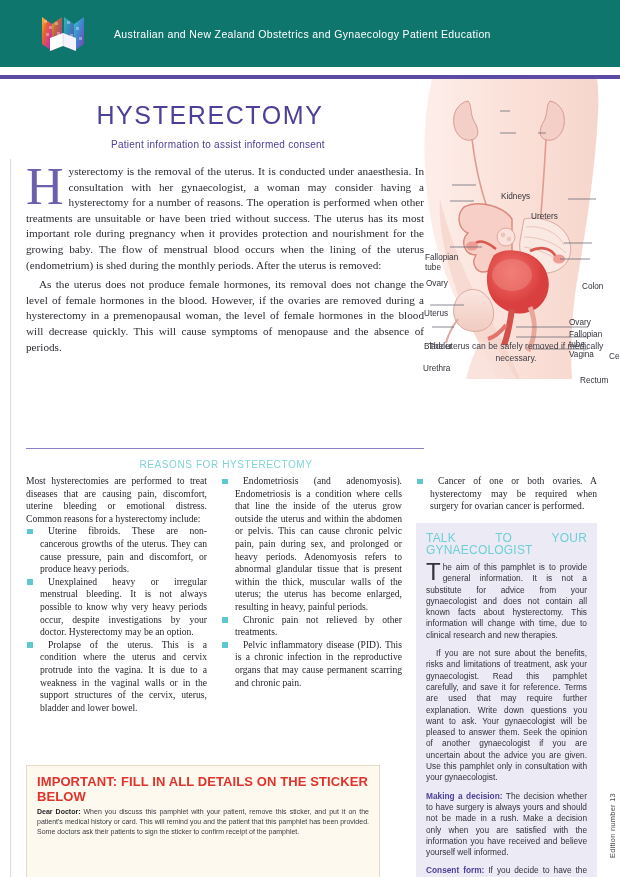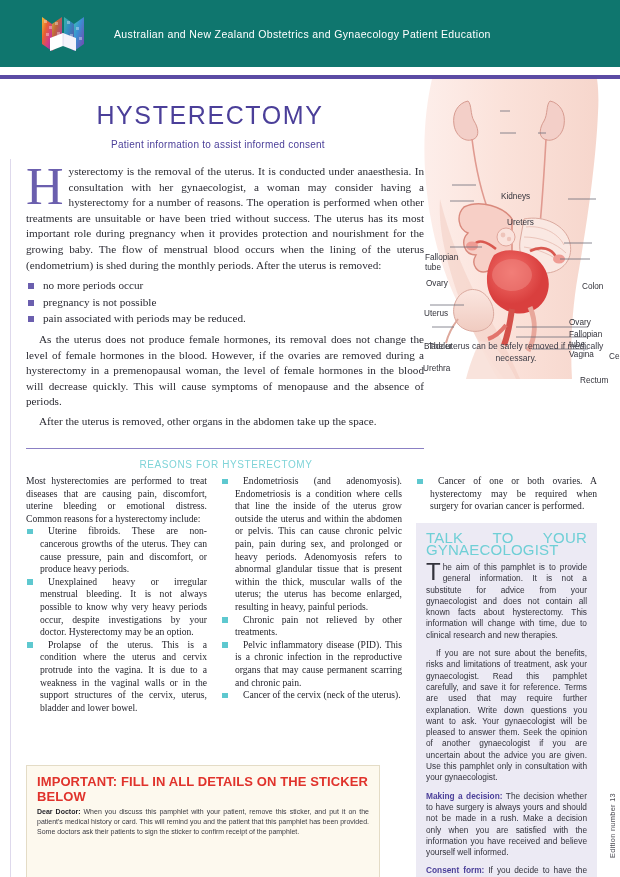--- a/index.html
+++ b/index.html
@@ -182,21 +182,21 @@
 
   
   .talkbox {
     background: #eceaf4;
     padding: 9px 10px 11px 10px;
     margin-top: 10px;
     width: 181px;
   }
   .talkbox h3 {
     font-family: "Liberation Sans", sans-serif;
-    font-size: 15px;
+    font-size: 12px;
     font-weight: 400;
     color: #6fcfd6;
     letter-spacing: 0.2px;
     margin-bottom: 5px;
   }
   .talkbox p {
     font-family: "Liberation Sans", sans-serif;
     font-size: 8.3px;
     line-height: 11.3px;
     color: #33333c;
@@ -396,21 +396,21 @@
         <path d="M112 270 L168 270"></path>
         <path d="M10 226 L44 226"></path>
         <path d="M12 248 L34 248"></path>
       </g>
     </svg>
   </div>
 
   <div style="position:absolute;left:0;top:0;width:620px;height:320px;pointer-events:none;
               font-family:'Liberation Sans',sans-serif;font-size:8.2px;color:#32323a;">
     <div style="position:absolute;left:501px;top:113px;">Kidneys</div>
-    <div style="position:absolute;left:507px;top:133px;margin-top:6px;">Ureters</div>
+    <div style="position:absolute;left:531px;top:133px;">Ureters</div>
     <div style="position:absolute;left:425px;top:174px;line-height:9.5px;white-space:pre;">Fallopian
 tube</div>
     <div style="position:absolute;left:426px;top:200px;">Ovary</div>
     <div style="position:absolute;left:424px;top:230px;">Uterus</div>
     <div style="position:absolute;left:424px;top:263px;">Bladder</div>
     <div style="position:absolute;left:423px;top:285px;">Urethra</div>
     <div style="position:absolute;left:570px;top:203px;padding-left:12px;">Colon</div>
     <div style="position:absolute;left:569px;top:239px;">Ovary</div>
     <div style="position:absolute;left:569px;top:251px;line-height:9.5px;white-space:pre;">Fallopian
 tube</div>
@@ -422,27 +422,21 @@
   <div class="fig-caption">The uterus can be safely removed if medically necessary.</div>
 
   <div class="title-zone">
     <div class="main-title">HYSTERECTOMY</div>
     <div class="subtitle">Patient information to assist informed consent</div>
   </div>
 
   <div class="intro">
     <span class="dropcap">H</span>
     <p class="noindent">ysterectomy is the removal of the uterus. It is conducted under anaesthesia. In consultation with her gynaecologist, a woman may consider having a hysterectomy for a number of reasons. The operation is performed when other treatments are unsuitable or have been tried without success. The uterus has its most important role during pregnancy when it provides protection and nourishment for the growing baby. The flow of menstrual blood occurs when the lining of the uterus (endometrium) is shed during the monthly periods. After the uterus is removed:</p>
-    <ul class="sqlist">
-      <li>no more periods occur</li>
-      <li>pregnancy is not possible</li>
-      <li>pain associated with periods may be reduced.</li>
-    </ul>
     <p>As the uterus does not produce female hormones, its removal does not change the level of female hormones in the blood. However, if the ovaries are removed during a hysterectomy in a premenopausal woman, the level of female hormones in the blood will decrease quickly. This will cause symptoms of menopause and the absence of periods.</p>
-    <p>After the uterus is removed, other organs in the abdomen take up the space.</p>
   </div>
 
   <div class="rule-purple" style="top:369px;"></div>
   <div style="position:absolute;top:374px;left:0;width:452px;">
     <div class="section-head">REASONS FOR HYSTERECTOMY</div>
   </div>
 
   <div class="columns">
 
     <div class="col">
@@ -452,21 +446,20 @@
         <li>Unexplained heavy or irregular menstrual bleeding. It is not always possible to know why very heavy periods occur, despite investigations by your doctor. Hysterectomy may be an option.</li>
         <li>Prolapse of the uterus. This is a condition where the uterus and cervix protrude into the vagina. It is due to a weakness in the vaginal walls or in the support structures of the cervix, uterus, bladder and lower bowel.</li>
       </ul>
     </div>
 
     <div class="col">
       <ul>
         <li>Endometriosis (and adenomyosis). Endometriosis is a condition where cells that line the inside of the uterus grow outside the uterus and within the abdomen or pelvis. This can cause chronic pelvic pain, pain during sex, and prolonged or heavy periods. Adenomyosis refers to abnormal glandular tissue that is present within the thick, muscular walls of the uterus; the uterus has become enlarged, resulting in heavy, painful periods.</li>
         <li>Chronic pain not relieved by other treatments.</li>
         <li>Pelvic inflammatory disease (PID). This is a chronic infection in the reproductive organs that may cause permanent scarring and chronic pain.</li>
-        <li>Cancer of the cervix (neck of the uterus).</li>
       </ul>
     </div>
 
     <div class="col">
       <ul>
         <li>Cancer of one or both ovaries. A hysterectomy may be required when surgery for ovarian cancer is performed.</li>
       </ul>
 
       <div class="talkbox">
         <h3>TALK TO YOUR GYNAECOLOGIST</h3>

